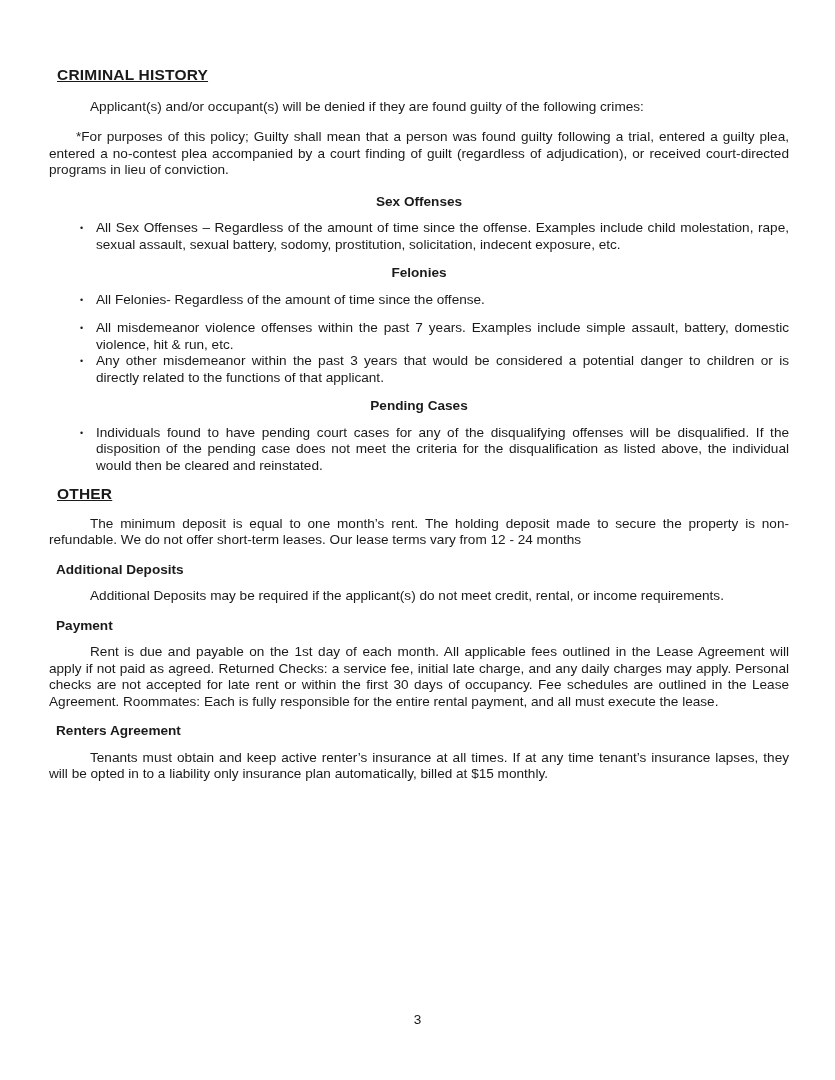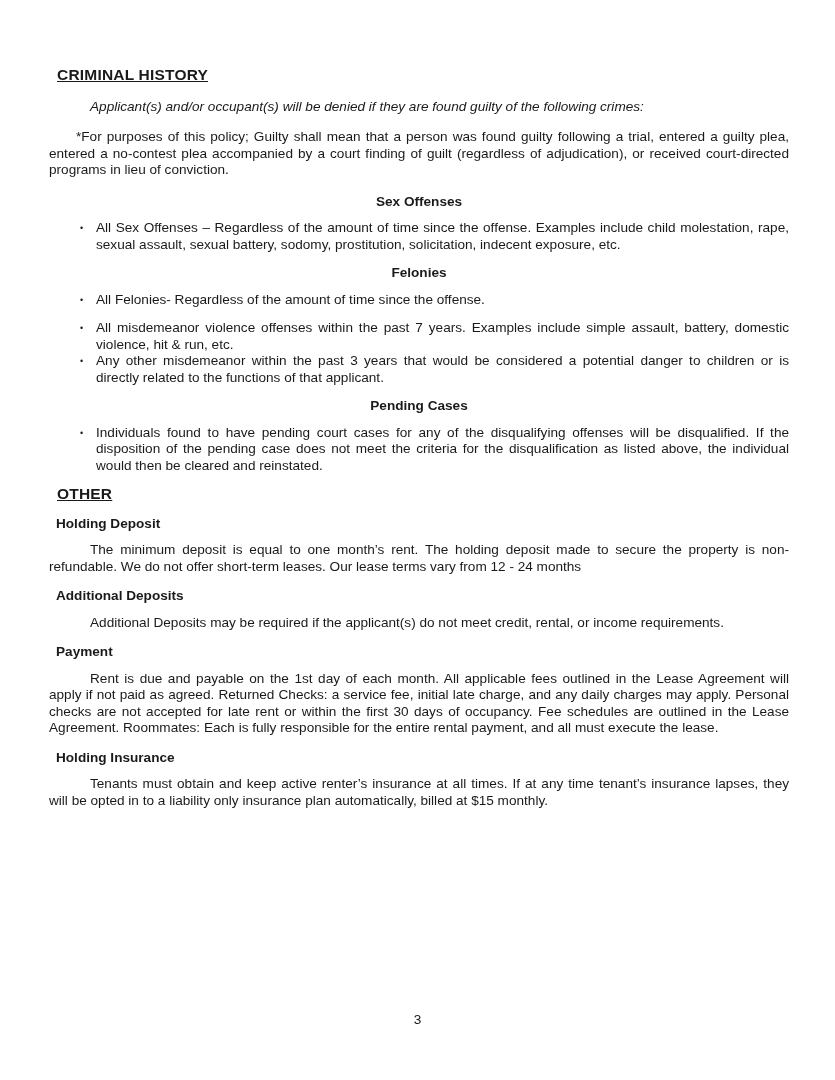--- a/index.html
+++ b/index.html
@@ -20,21 +20,20 @@
     font-size: 15.5px;
     font-weight: bold;
     text-decoration: underline;
     letter-spacing: 0.2px;
     margin: 0 0 15px 8px;
   }
   .sec-title.other { margin-bottom: 13px; }
   .intro {
     text-indent: 41px;
     margin: 0 0 14px 0;
-    font-style: italic;
   }
   .policy-note {
     text-align: justify;
     text-indent: 27px;
     margin: 0 0 15px 0;
   }
   .group-title {
     font-weight: bold;
     margin: 0 0 10px 0;
     text-align: center;
@@ -112,27 +111,26 @@
   <div class="group-title">Pending Cases</div>
   <ul class="bullets">
     <li>
       <span class="marker">•</span>
       <span class="bullet-text">Individuals found to have pending court cases for any of the disqualifying offenses will be disqualified. If the disposition of the pending case does not meet the criteria for the disqualification as listed above, the individual would then be cleared and reinstated.</span>
     </li>
   </ul>
 
   <div class="sec-title other">OTHER</div>
 
-  <div class="sub-title">Holding Deposit</div>
   <p class="body-para">The minimum deposit is equal to one month’s rent. The holding deposit made to secure the property is non- refundable. We do not offer short-term leases. Our lease terms vary from 12 - 24 months</p>
 
   <div class="sub-title">Additional Deposits</div>
   <p class="body-para">Additional Deposits may be required if the applicant(s) do not meet credit, rental, or income requirements.</p>
 
   <div class="sub-title">Payment</div>
   <p class="body-para">Rent is due and payable on the 1st day of each month. All applicable fees outlined in the Lease Agreement will apply if not paid as agreed. Returned Checks: a service fee, initial late charge, and any daily charges may apply. Personal checks are not accepted for late rent or within the first 30 days of occupancy. Fee schedules are outlined in the Lease Agreement. Roommates: Each is fully responsible for the entire rental payment, and all must execute the lease.</p>
 
-  <div class="sub-title">Holding Insurance</div>
+  <div class="sub-title">Renters Agreement</div>
   <p class="body-para">Tenants must obtain and keep active renter’s insurance at all times. If at any time tenant’s insurance lapses, they will be opted in to a liability only insurance plan automatically, billed at $15 monthly.</p>
 
   <div class="page-number">3</div>
 
 </div>
 
 </body></html>

